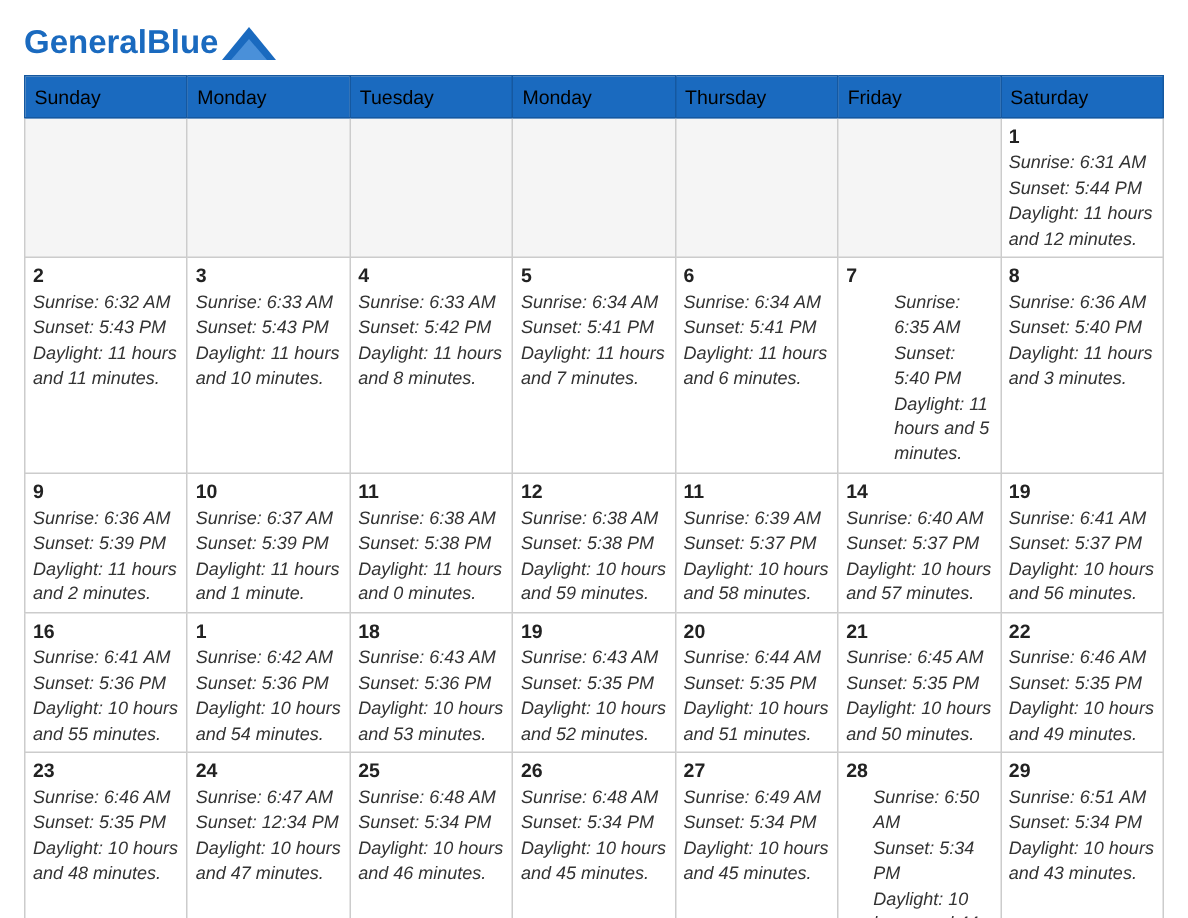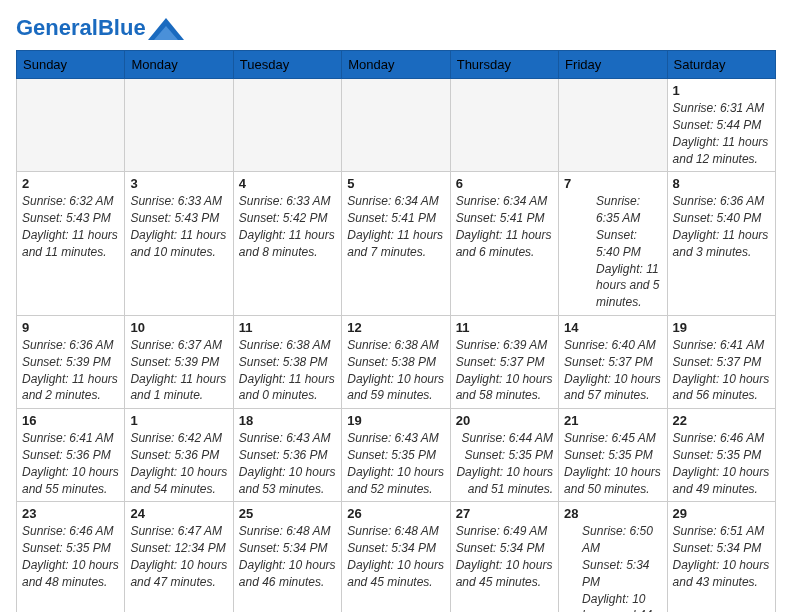--- a/index.html
+++ b/index.html
@@ -252,21 +252,21 @@
 Daylight: 10 hours and 53 minutes.</div>
         </td>
         <td>
           <span class="day-number">19</span>
           <div class="day-info" style="white-space: pre-line;">Sunrise: 6:43 AM
 Sunset: 5:35 PM
 Daylight: 10 hours and 52 minutes.</div>
         </td>
         <td>
           <span class="day-number">20</span>
-          <div class="day-info" style="white-space: pre-line; text-align: right;">Sunrise: 6:44 AM
+          <div class="day-info" style="white-space: pre-line;">Sunrise: 6:44 AM
 Sunset: 5:35 PM
 Daylight: 10 hours and 51 minutes.</div>
         </td>
         <td>
           <span class="day-number">21</span>
           <div class="day-info" style="white-space: pre-line;">Sunrise: 6:45 AM
 Sunset: 5:35 PM
 Daylight: 10 hours and 50 minutes.</div>
         </td>
         <td>

